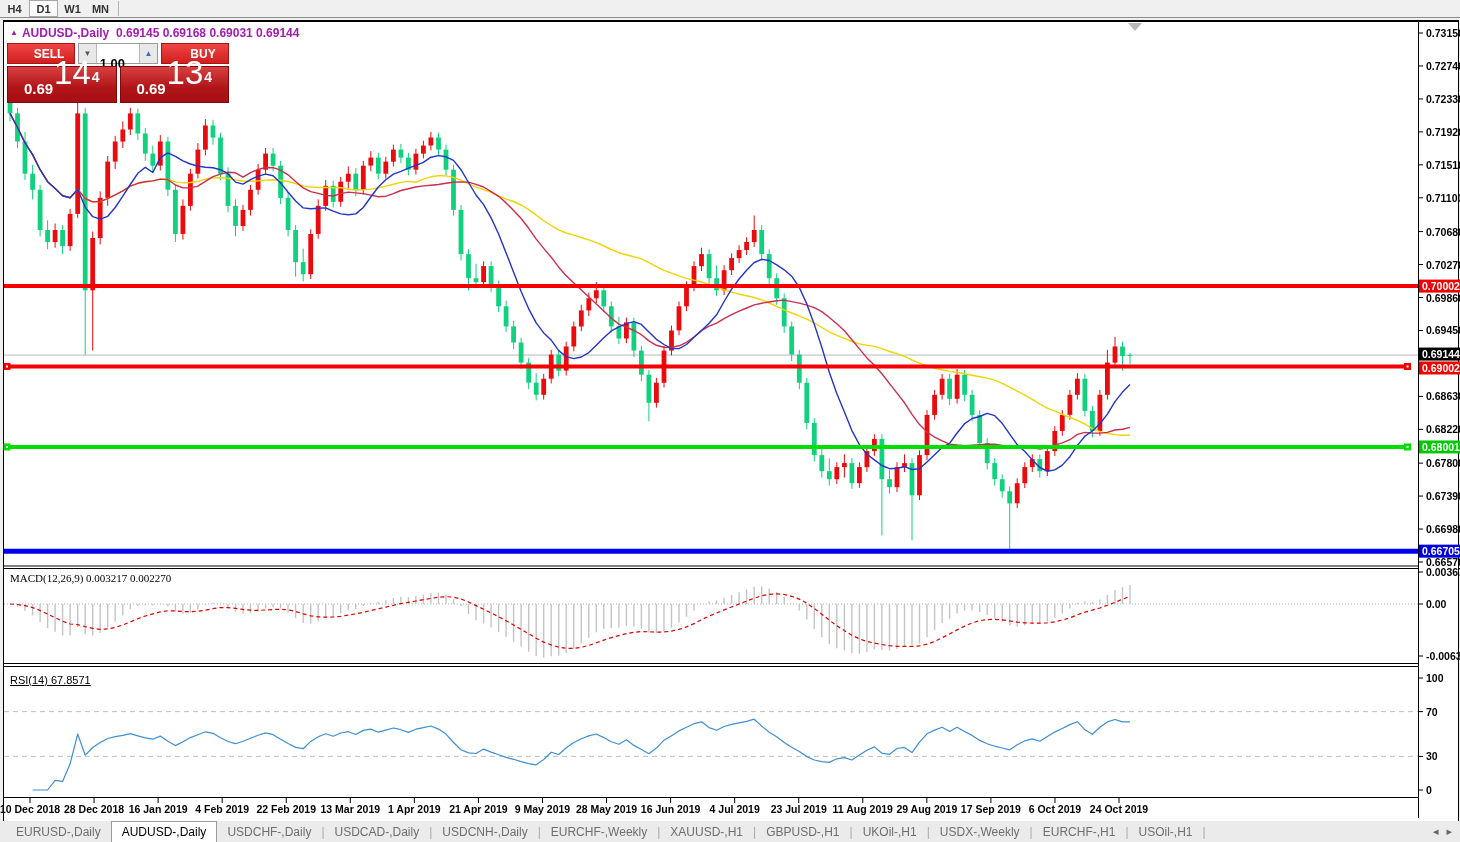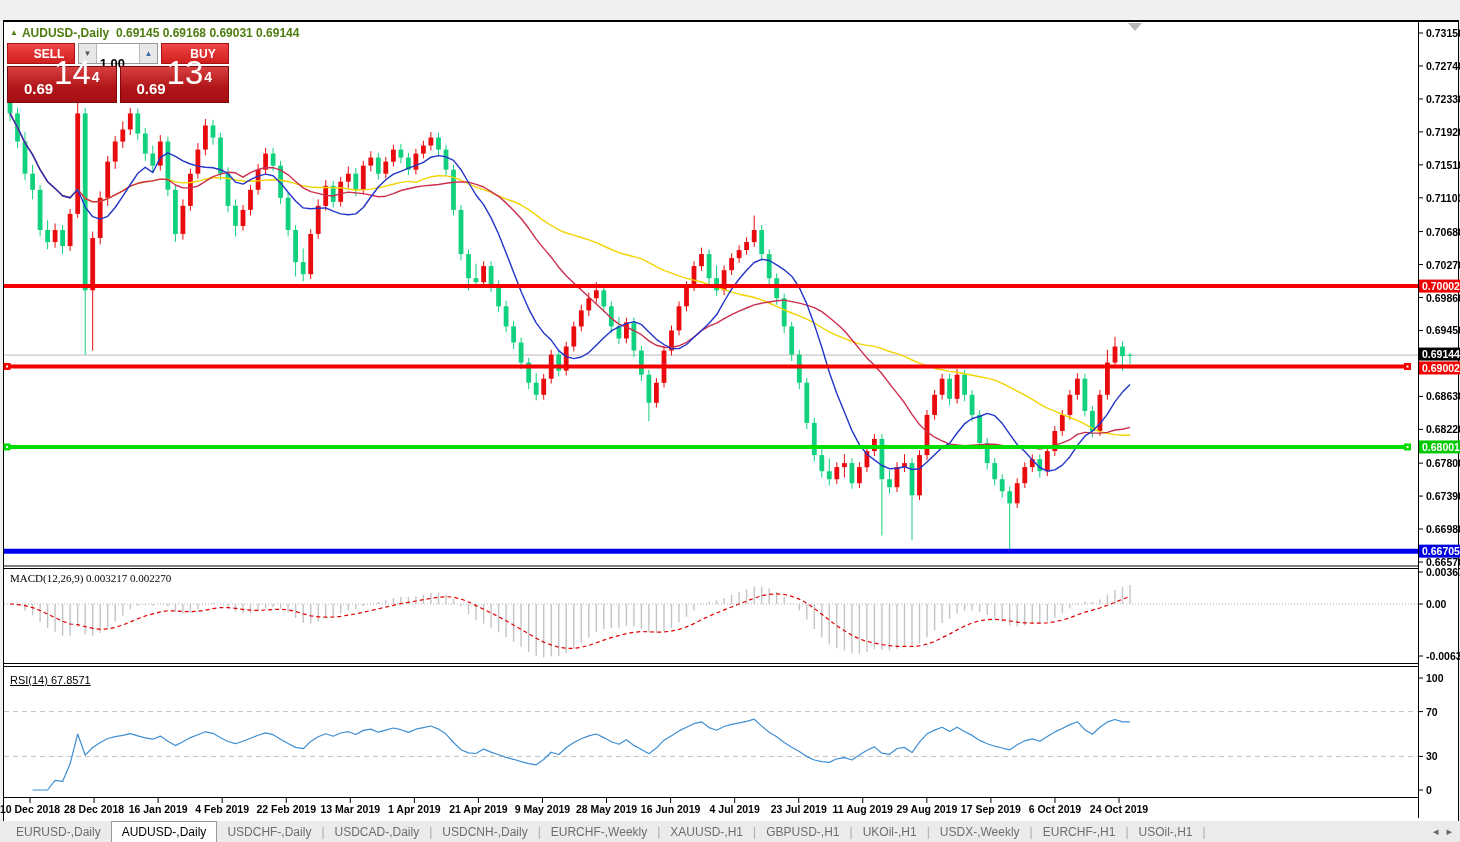--- a/index.html
+++ b/index.html
@@ -10,21 +10,21 @@
            border-bottom:1px solid #8c8c8c;display:flex;align-items:center;}
   .tf-btn{display:inline-flex;align-items:center;justify-content:center;width:27px;height:15px;
           font-size:11px;font-weight:700;color:#333;margin-left:1px;cursor:default;}
   .tf-btn.active{background:#fbfbfb;border:1px solid #a8a8a8;}
   .tb-sep{width:0;height:15px;border-left:1px solid #b5b5b5;margin-left:4px;}
   
   #chart-window{position:absolute;left:3px;top:20px;width:1454px;height:799px;background:#fff;
                 border:1px solid #000;border-top:2px solid #000;}
   #chart-svg{position:absolute;left:0;top:0;}
   
-  #chart-header{position:absolute;left:10px;top:26px;font-size:12px;font-weight:700;color:#4d7c0f;white-space:nowrap;}
+  #chart-header{position:absolute;left:10px;top:26px;font-size:12px;font-weight:700;color:#a21caf;white-space:nowrap;}
   #chart-header .tri{font-size:8px;vertical-align:2px;margin-right:4px;}
   
   #trade-panel{position:absolute;left:7px;top:43px;width:222px;}
   #trade-row1{display:flex;align-items:stretch;height:21px;}
   .trade-btn{width:50px;background:linear-gradient(#ef4545,#d21f1f);border:1px solid #a81414;color:#fff;
              font-size:12px;font-weight:700;display:flex;align-items:center;justify-content:center;padding-left:16px;}
   #vol-spin{display:flex;flex:1;margin:0 3px;border:1px solid #9a9a9a;background:#fff;}
   .spin-btn{width:17px;background:#e8e8e8;border-right:1px solid #bbb;display:flex;align-items:center;
             justify-content:center;font-size:8px;color:#555;}
   .spin-btn.up{border-right:none;border-left:1px solid #bbb;color:#3a6ea5;}
@@ -46,20 +46,27 @@
   .tab.active{background:#fff;border:1px solid #9a9a9a;border-bottom:none;color:#000;margin-bottom:0;}
   .tab-div{color:#aaa;padding-bottom:3px;}
   #tab-spacer{flex:1;}
   .tab-nav{color:#666;font-size:11px;padding:0 8px 4px 0;}
 </style>
 </head>
 <body>
 
 <div id="app">
 
+  <div id="toolbar">
+    <span class="tf-btn">H4</span>
+    <span class="tf-btn active">D1</span>
+    <span class="tf-btn">W1</span>
+    <span class="tf-btn">MN</span>
+    <span class="tb-sep"></span>
+  </div>
 
   <div id="chart-window"></div>
 
   <svg id="chart-svg" width="1460" height="842">
       <defs>
         <clipPath id="clipMain">
           <rect x="4" y="22" width="1414" height="544"></rect>
         </clipPath>
 <clipPath id="clipMacd">
           <rect x="4" y="570" width="1414" height="92"></rect>

